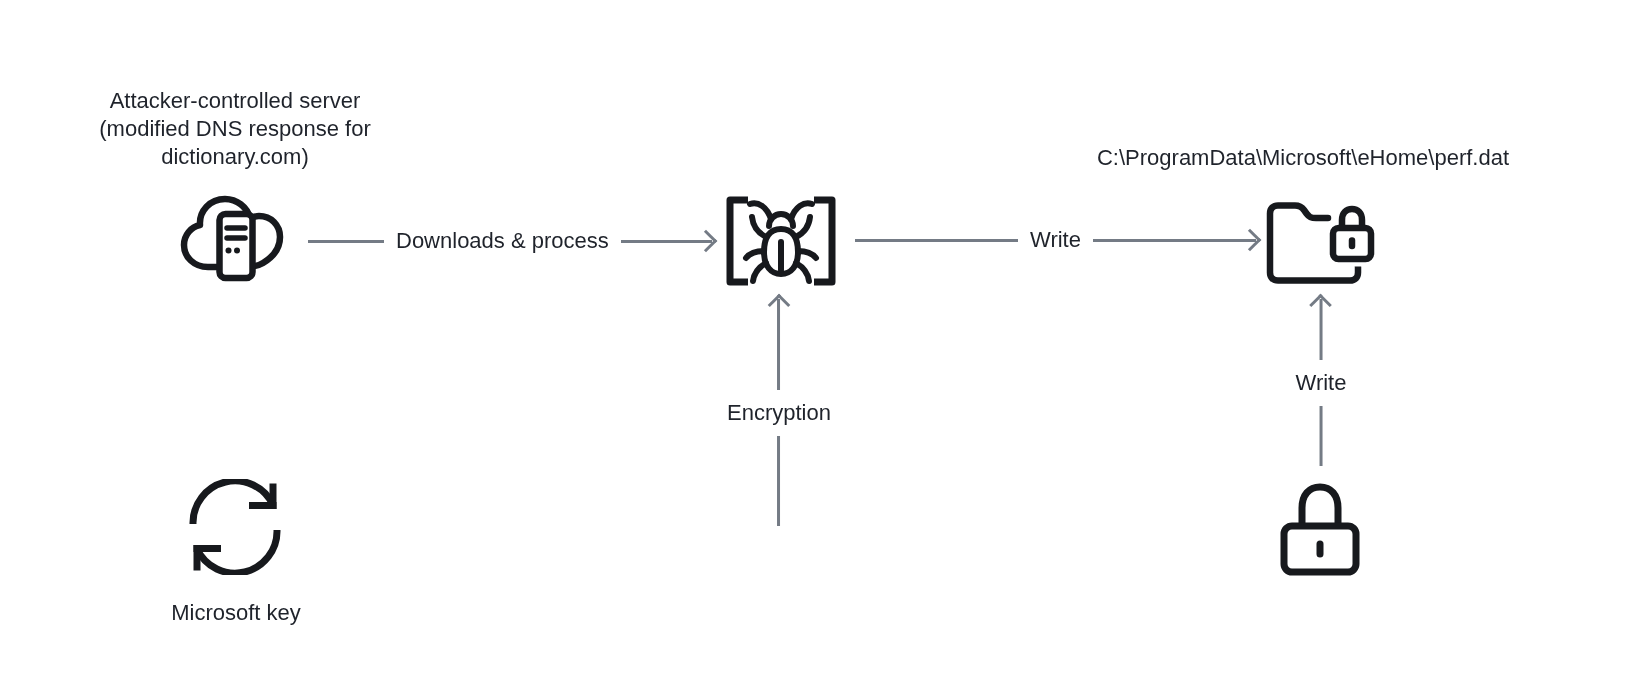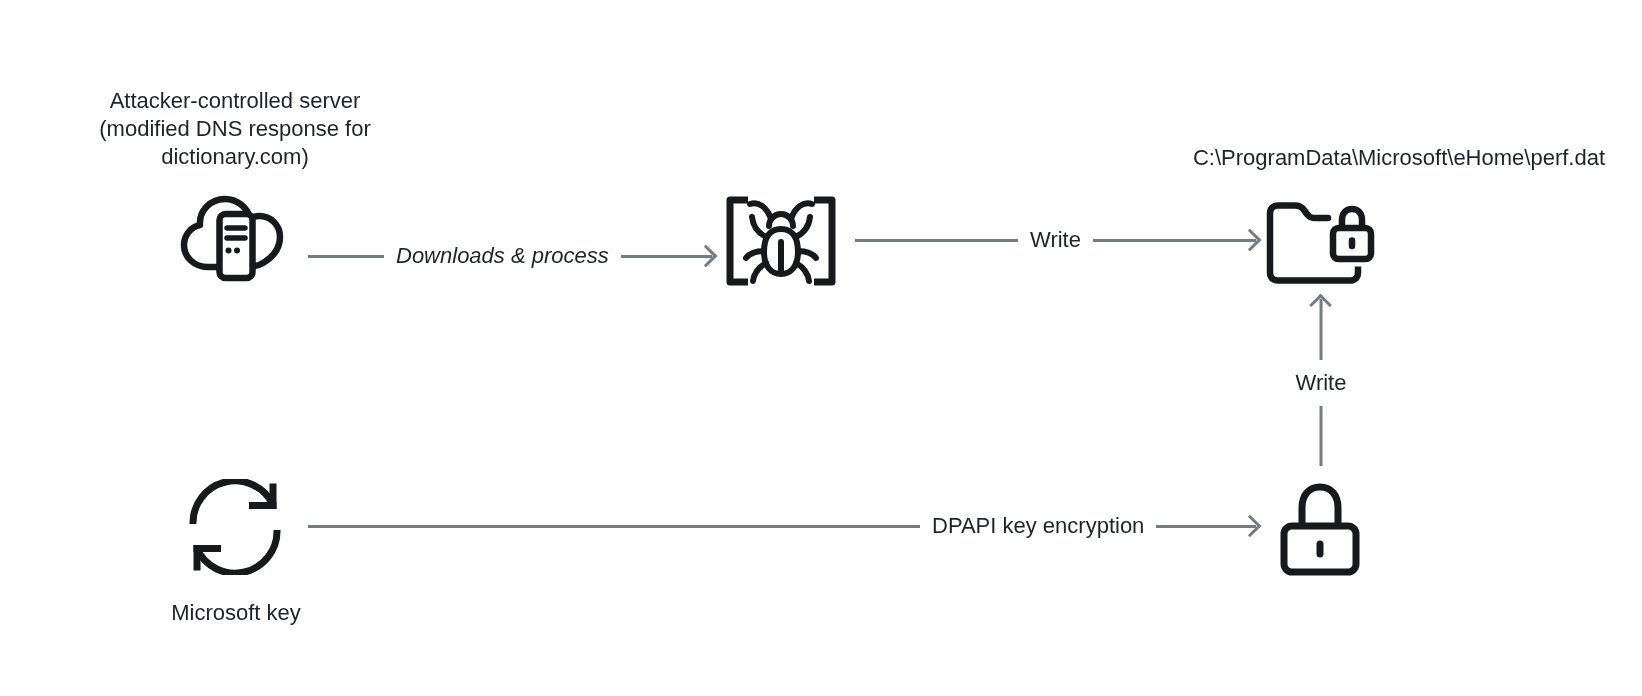--- a/index.html
+++ b/index.html
@@ -67,21 +67,21 @@
 </style>
 </head>
 <body>
 
 <div class="canvas">
 
   <div class="node-label" style="left:235px;top:76px;width:420px;">Attacker-controlled server
 (modified DNS response for
 dictionary.com)</div>
 
-  <div class="node-label nowrap" style="left:1399px;top:133px;">C:\ProgramData\Microsoft\eHome\perf.dat</div>
+  <div class="node-label nowrap" style="left:1303px;top:133px;">C:\ProgramData\Microsoft\eHome\perf.dat</div>
 
   <div class="node-label nowrap" style="left:236px;top:588px;">Microsoft key</div>
 
 
   <div class="icon" style="left:178px;top:172px;width:110px;height:100px;">
     <svg viewBox="0 0 110 100" fill="none" stroke="#17191d" stroke-width="6.5" stroke-linecap="round" stroke-linejoin="round">
       <path d="M30,84 C16,84 6,74 6,62 C6,52 13,44 22,42 C21,28 32,16 47,16
                C59,16 69,24 72,35 C75,34 78,33 81,33 C93,33 102,42 102,54
                C102,65 95,74 85,80 C80,83 74,84 68,84 L30,84"></path>
       <rect x="41.5" y="31" width="33" height="64" rx="6" fill="#ffffff"></rect>
@@ -137,38 +137,38 @@
   </div>
 
   <div class="icon" style="left:1280px;top:463px;width:80px;height:104px;">
     <svg viewBox="0 0 80 104" fill="none" stroke="#17191d" stroke-width="7" stroke-linecap="round" stroke-linejoin="round">
       <path d="M22,52 V34 C22,21 29,13 40,13 C51,13 58,21 58,34 V52"></path>
       <rect x="4" y="52" width="72" height="46" rx="8" fill="#ffffff"></rect>
       <path d="M40,70 V80"></path>
     </svg>
   </div>
 
-  <div class="edge h" style="left:308px;top:245px;width:404px;font-style:italic;">
+  <div class="edge h" style="left:308px;top:230px;width:404px;">
     <span class="seg" style="flex:0 0 76px;"></span>
     <span class="elabel">Downloads &amp; process</span>
     <span class="seg grow arrow-r"></span>
   </div>
 
   <div class="edge h" style="left:855px;top:229px;width:401px;">
     <span class="seg grow"></span>
     <span class="elabel">Write</span>
     <span class="seg grow arrow-r"></span>
   </div>
 
+  <div class="edge v" style="left:779px;top:288px;height:227px;">
+    <span class="seg grow arrow-u"></span>
+    <span class="elabel">Encryption</span>
+    <span class="seg grow"></span>
+  </div>
 
-  <div class="edge h" style="left:308px;top:515px;width:948px;">
-    <span class="seg" style="flex:0 0 612px;"></span>
-    <span class="elabel">DPAPI key encryption</span>
-    <span class="seg grow arrow-r"></span>
-  </div>
 
   <div class="edge v" style="left:1321px;top:288px;height:167px;">
     <span class="seg grow arrow-u"></span>
     <span class="elabel">Write</span>
     <span class="seg grow"></span>
   </div>
 
 </div>
 
 </body></html>

